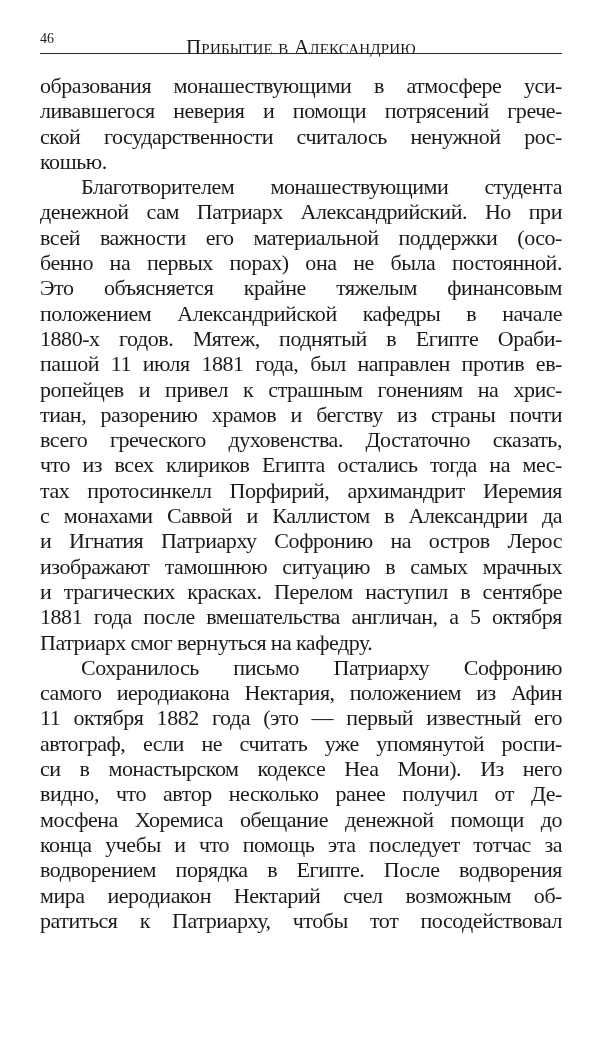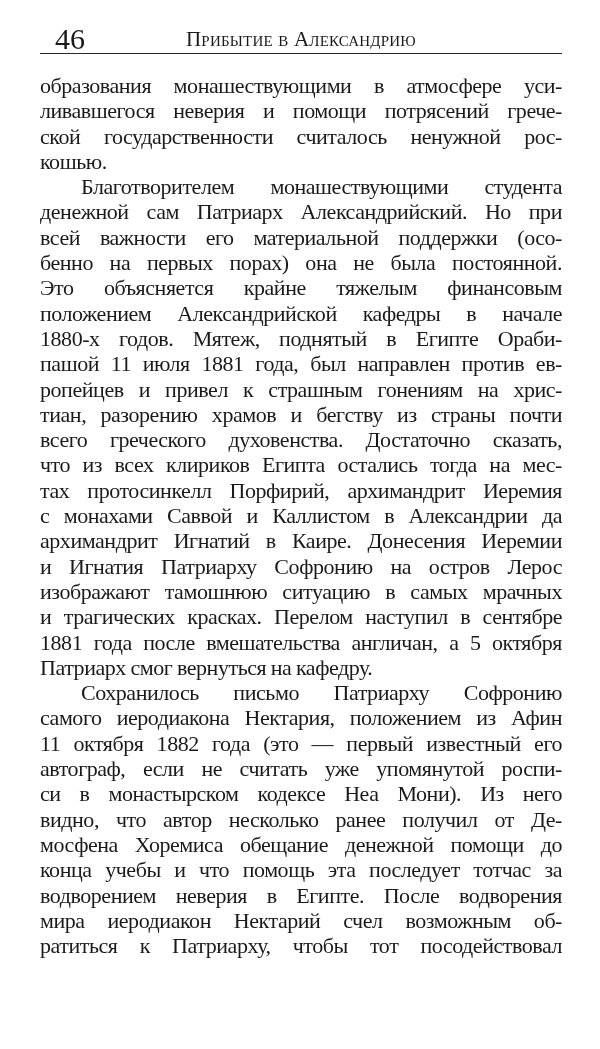--- a/index.html
+++ b/index.html
@@ -25,29 +25,28 @@
     position: absolute;
     left: 0;
     top: 26px;
     width: 522px;
     height: 28px;
   }
   .page-number {
     position: absolute;
     left: 0;
     top: 0;
-    font-size: 30px;
+    font-size: 14px;
     line-height: 26px;
-    margin-left: 15px;
   }
   .running-title {
     position: absolute;
     left: 0;
     width: 522px;
-    top: 0;
+    top: 8px;
     text-align: center;
     font-size: 21px;
     line-height: 26px;
     font-variant: small-caps;
     letter-spacing: 0.2px;
   }
   .head-rule {
     position: absolute;
     left: 0;
     top: 53px;
@@ -107,36 +106,35 @@
       <span class="line">Это объясняется крайне тяжелым финансовым</span>
       <span class="line">положением Александрийской кафедры в начале</span>
       <span class="line">1880-х годов. Мятеж, поднятый в Египте Ораби-</span>
       <span class="line">пашой 11 июля 1881 года, был направлен против ев-</span>
       <span class="line">ропейцев и привел к страшным гонениям на хрис-</span>
       <span class="line">тиан, разорению храмов и бегству из страны почти</span>
       <span class="line">всего греческого духовенства. Достаточно сказать,</span>
       <span class="line">что из всех клириков Египта остались тогда на мес-</span>
       <span class="line">тах протосинкелл Порфирий, архимандрит Иеремия</span>
       <span class="line">с монахами Саввой и Каллистом в Александрии да</span>
-      <span class="line">архимандрит Игнатий в Каире. Донесения Иеремии</span>
       <span class="line">и Игнатия Патриарху Софронию на остров Лерос</span>
       <span class="line">изображают тамошнюю ситуацию в самых мрачных</span>
       <span class="line">и трагических красках. Перелом наступил в сентябре</span>
       <span class="line">1881 года после вмешательства англичан, а 5 октября</span>
       <span class="line last">Патриарх смог вернуться на кафедру.</span>
     </div>
 
     <div>
       <span class="line indent">Сохранилось письмо Патриарху Софронию</span>
       <span class="line">самого иеродиакона Нектария, положением из Афин</span>
       <span class="line">11 октября 1882 года (это — первый известный его</span>
       <span class="line">автограф, если не считать уже упомянутой роспи-</span>
       <span class="line">си в монастырском кодексе Неа Мони). Из него</span>
       <span class="line">видно, что автор несколько ранее получил от Де-</span>
       <span class="line">мосфена Хоремиса обещание денежной помощи до</span>
       <span class="line">конца учебы и что помощь эта последует тотчас за</span>
-      <span class="line">водворением неверия в Египте. После водворения</span>
+      <span class="line">водворением порядка в Египте. После водворения</span>
       <span class="line">мира иеродиакон Нектарий счел возможным об-</span>
       <span class="line">ратиться к Патриарху, чтобы тот посодействовал</span>
     </div>
 
   </div>
 </div>
 
 </body></html>

